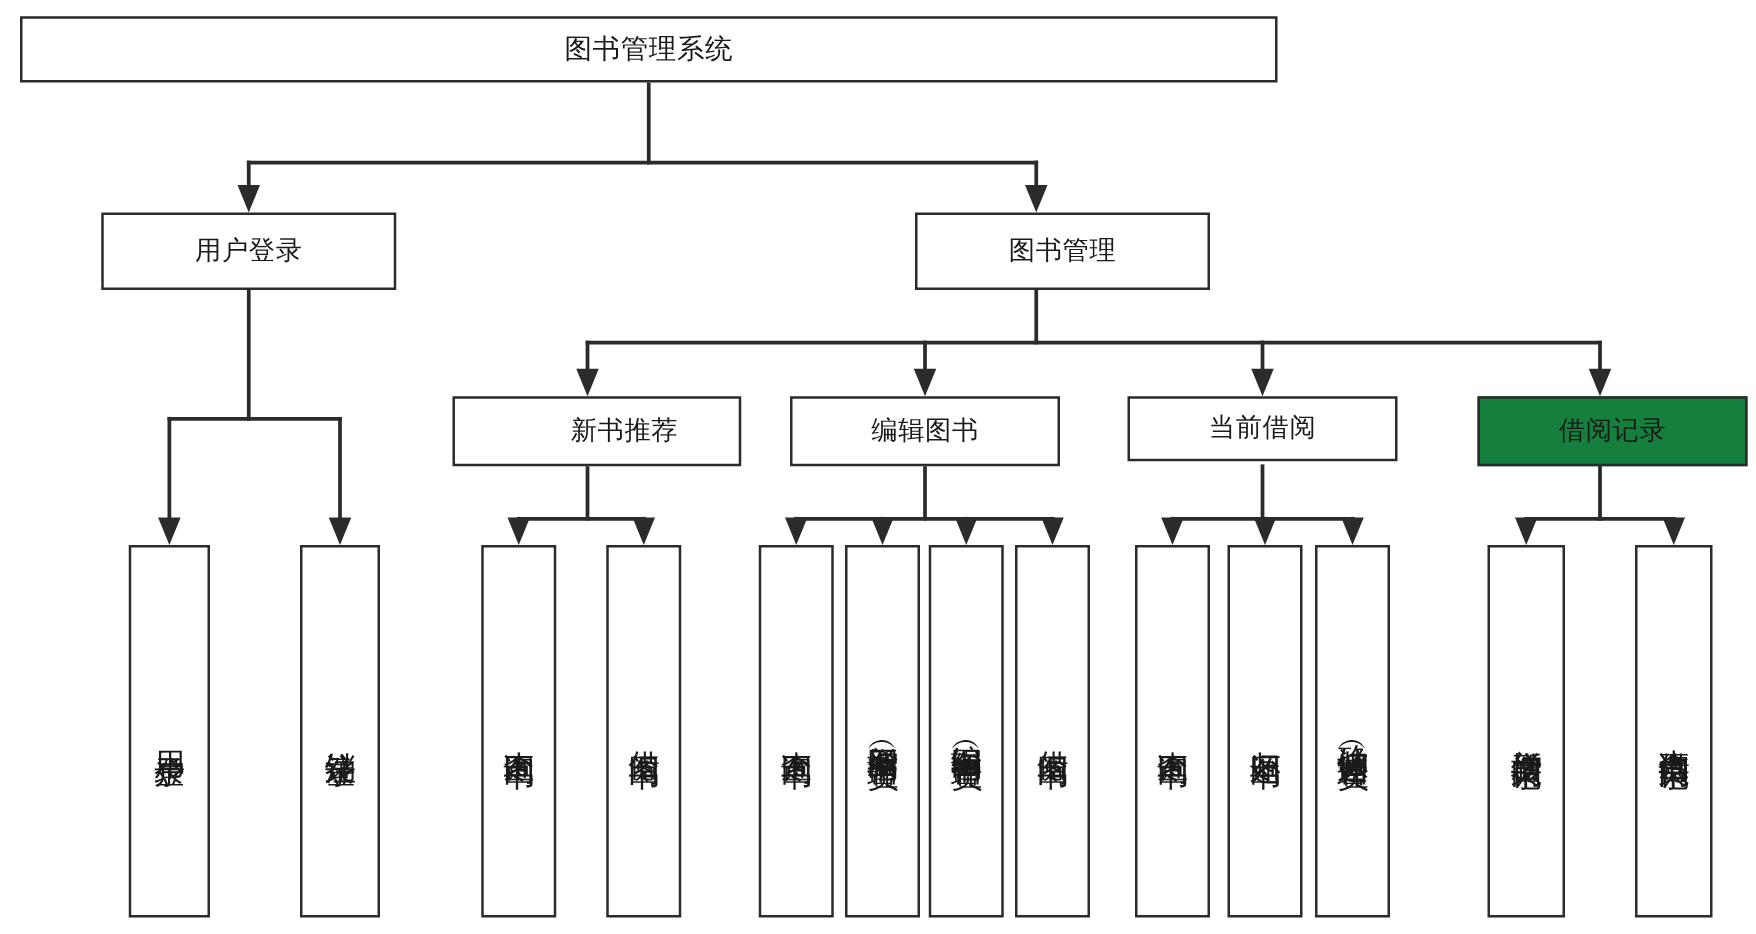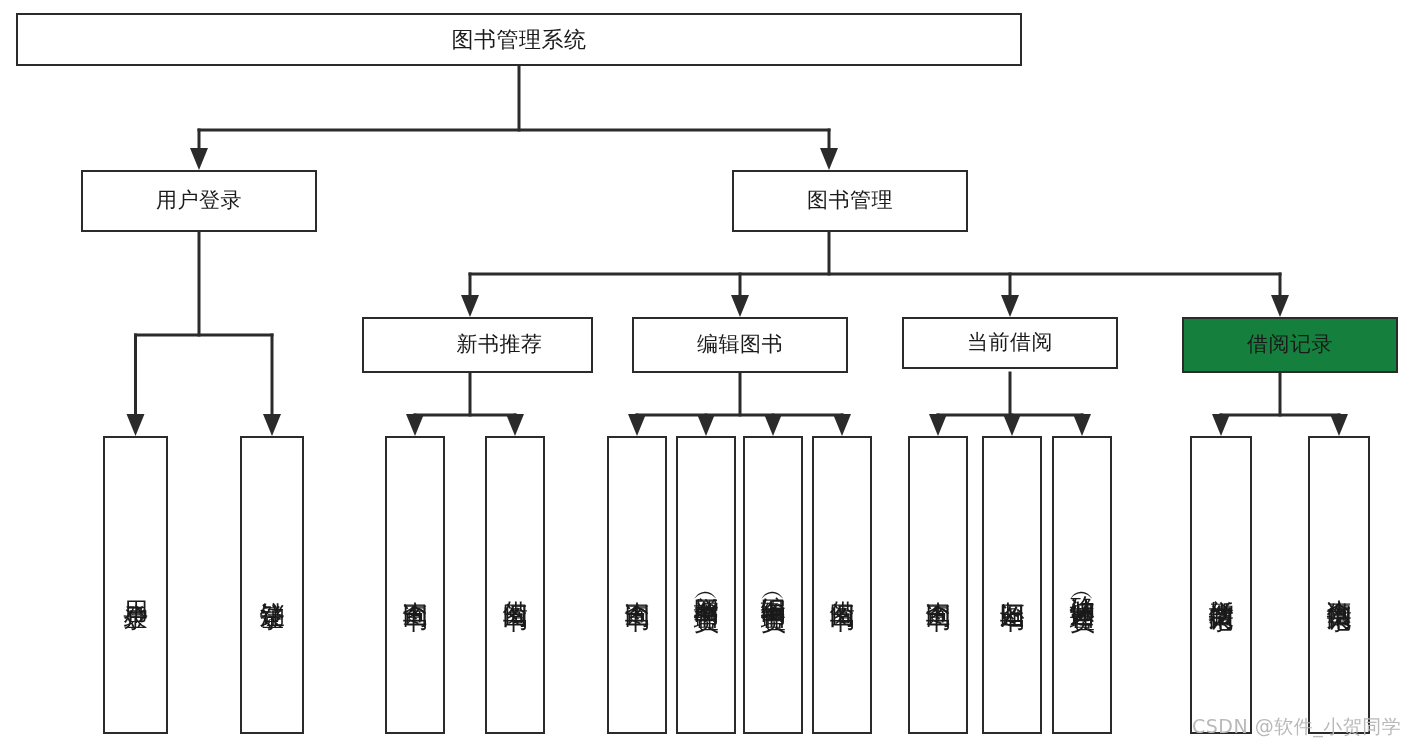--- a/index.html
+++ b/index.html
@@ -190,15 +190,14 @@
         <span class="node-label">确认归还（管理员）</span>
       </div>
       <div class="node vert" style="left: 1190px; top: 436px; width: 62px; height: 298px; border-color: rgb(43, 43, 43); background: rgb(255, 255, 255); color: rgb(26, 26, 26);">
         <span class="node-label">新增借阅记录</span>
       </div>
       <div class="node vert" style="left: 1308px; top: 436px; width: 62px; height: 298px; border-color: rgb(43, 43, 43); background: rgb(255, 255, 255); color: rgb(26, 26, 26);">
         <span class="node-label">查询借阅记录</span>
       </div>
     </div>
 
-  <div class="watermark" style="left: 1192px; top: 714px; color: rgb(185, 185, 185);">CSDN @软件_小贺同学</div>
 
 </div>
 
 </body></html>

